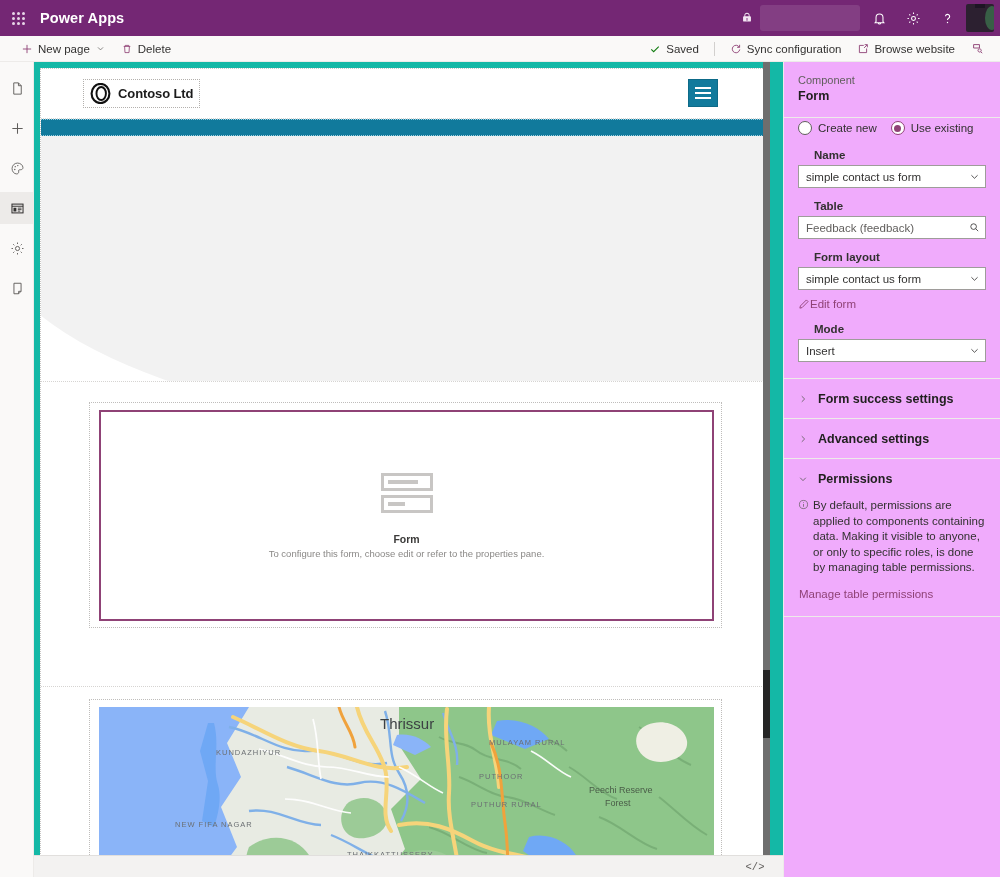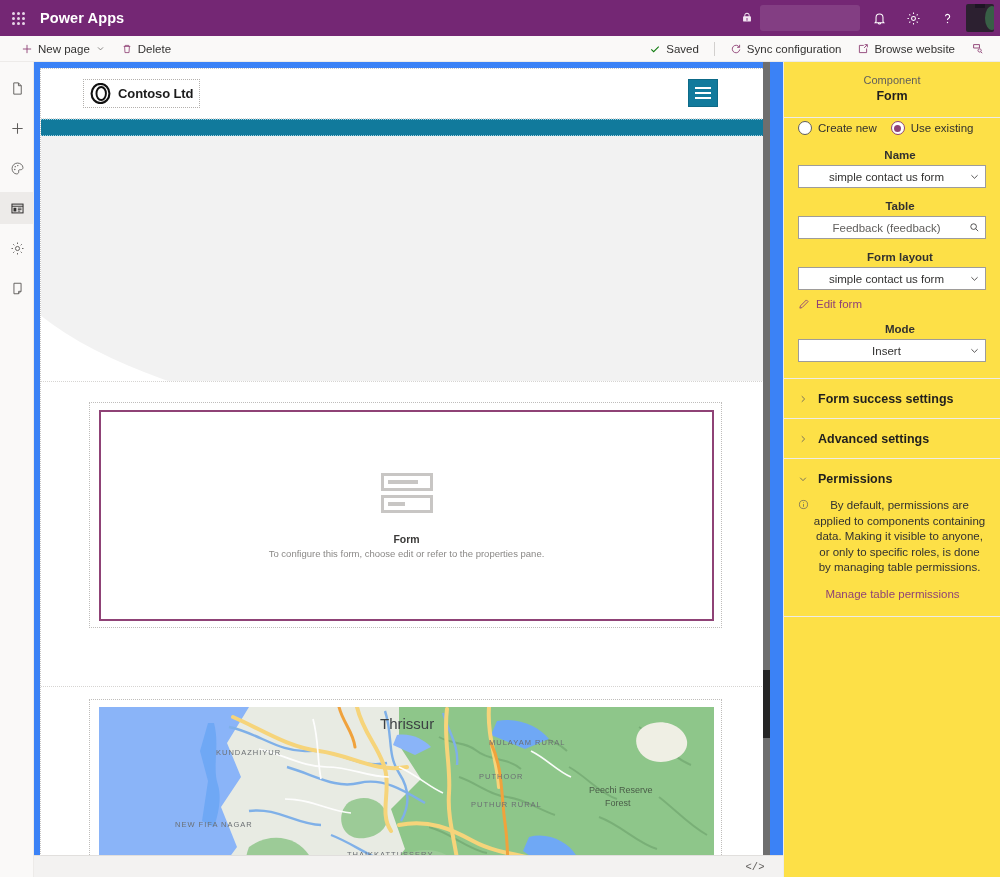--- a/index.html
+++ b/index.html
@@ -99,21 +99,21 @@
     cursor: pointer; color: #605e5c;
   }
   .rail-item:first-child { margin-top: 10px; }
   .rail-item svg { display: block; }
   .rail-item.selected { background: #edebe9; color: #323130; }
 
   
   .canvas-wrap {
     position: absolute; left: 34px; top: 62px;
     width: 749px; height: 793px;
-    background: #3b82f6; overflow: hidden;
+    background: #14b8a6; overflow: hidden;
   }
   .page {
     position: absolute; left: 6px; top: 6px;
     width: 725px; height: 1100px;
     background: #ffffff; border: 1px dotted #c8c6c4;
   }
 
   
   .site-header {
     position: relative; height: 50px; background: #ffffff;
@@ -212,23 +212,22 @@
   }
   .canvas-scroll-thumb {
     position: absolute; left: 0; top: 608px;
     width: 7px; height: 68px; background: #252525;
   }
 
   
   .props {
     position: absolute; left: 783px; top: 62px;
     width: 217px; height: 815px;
-    background: #fde047; border-left: 1px solid #edebe9;
+    background: #f0abfc; border-left: 1px solid #edebe9;
     overflow: hidden;
-    text-align: center;
   }
   .props-head { padding: 11px 14px 12px 14px; border-bottom: 1px solid #edebe9; }
   .props-kicker { font-size: 11px; color: #605e5c; line-height: 15px; }
   .props-title { font-size: 12.5px; font-weight: bold; color: #201f1e; line-height: 17px; }
 
   .sect { border-bottom: 1px solid #edebe9; }
   .sect-head {
     display: flex; align-items: center; gap: 10px;
     padding: 13px 14px 12px 14px; cursor: pointer;
   }
@@ -252,21 +251,21 @@
   .fld-label { font-size: 11.5px; font-weight: bold; color: #323130; margin: 0 0 4px 16px; }
   .fld {
     height: 23px; background: #ffffff; border: 1px solid #9e9c9a;
     display: flex; align-items: center; padding: 0 4px 0 7px;
     margin-bottom: 12px; cursor: pointer;
   }
   .fld-val { font-size: 11.5px; color: #323130; flex: 1 1 auto; white-space: nowrap; overflow: hidden; }
   .fld-val.ph { color: #605e5c; }
   .fld-ico { width: 14px; display: flex; align-items: center; justify-content: center; color: #323130; flex: 0 0 auto; }
   .link-row {
-    display: flex; align-items: center; gap: 6px;
+    display: flex; align-items: center; 
     margin: -4px 0 13px 0; cursor: pointer;
   }
   .link-txt { font-size: 11.5px; color: #8f4276; }
   .link-ico { color: #8f4276; display: flex; align-items: center; }
 
   .perm-note {
     font-size: 11.5px; color: #323130; line-height: 15.5px;
     margin: 0 0 12px 0; position: relative; padding-left: 15px;
   }
   .perm-i {

